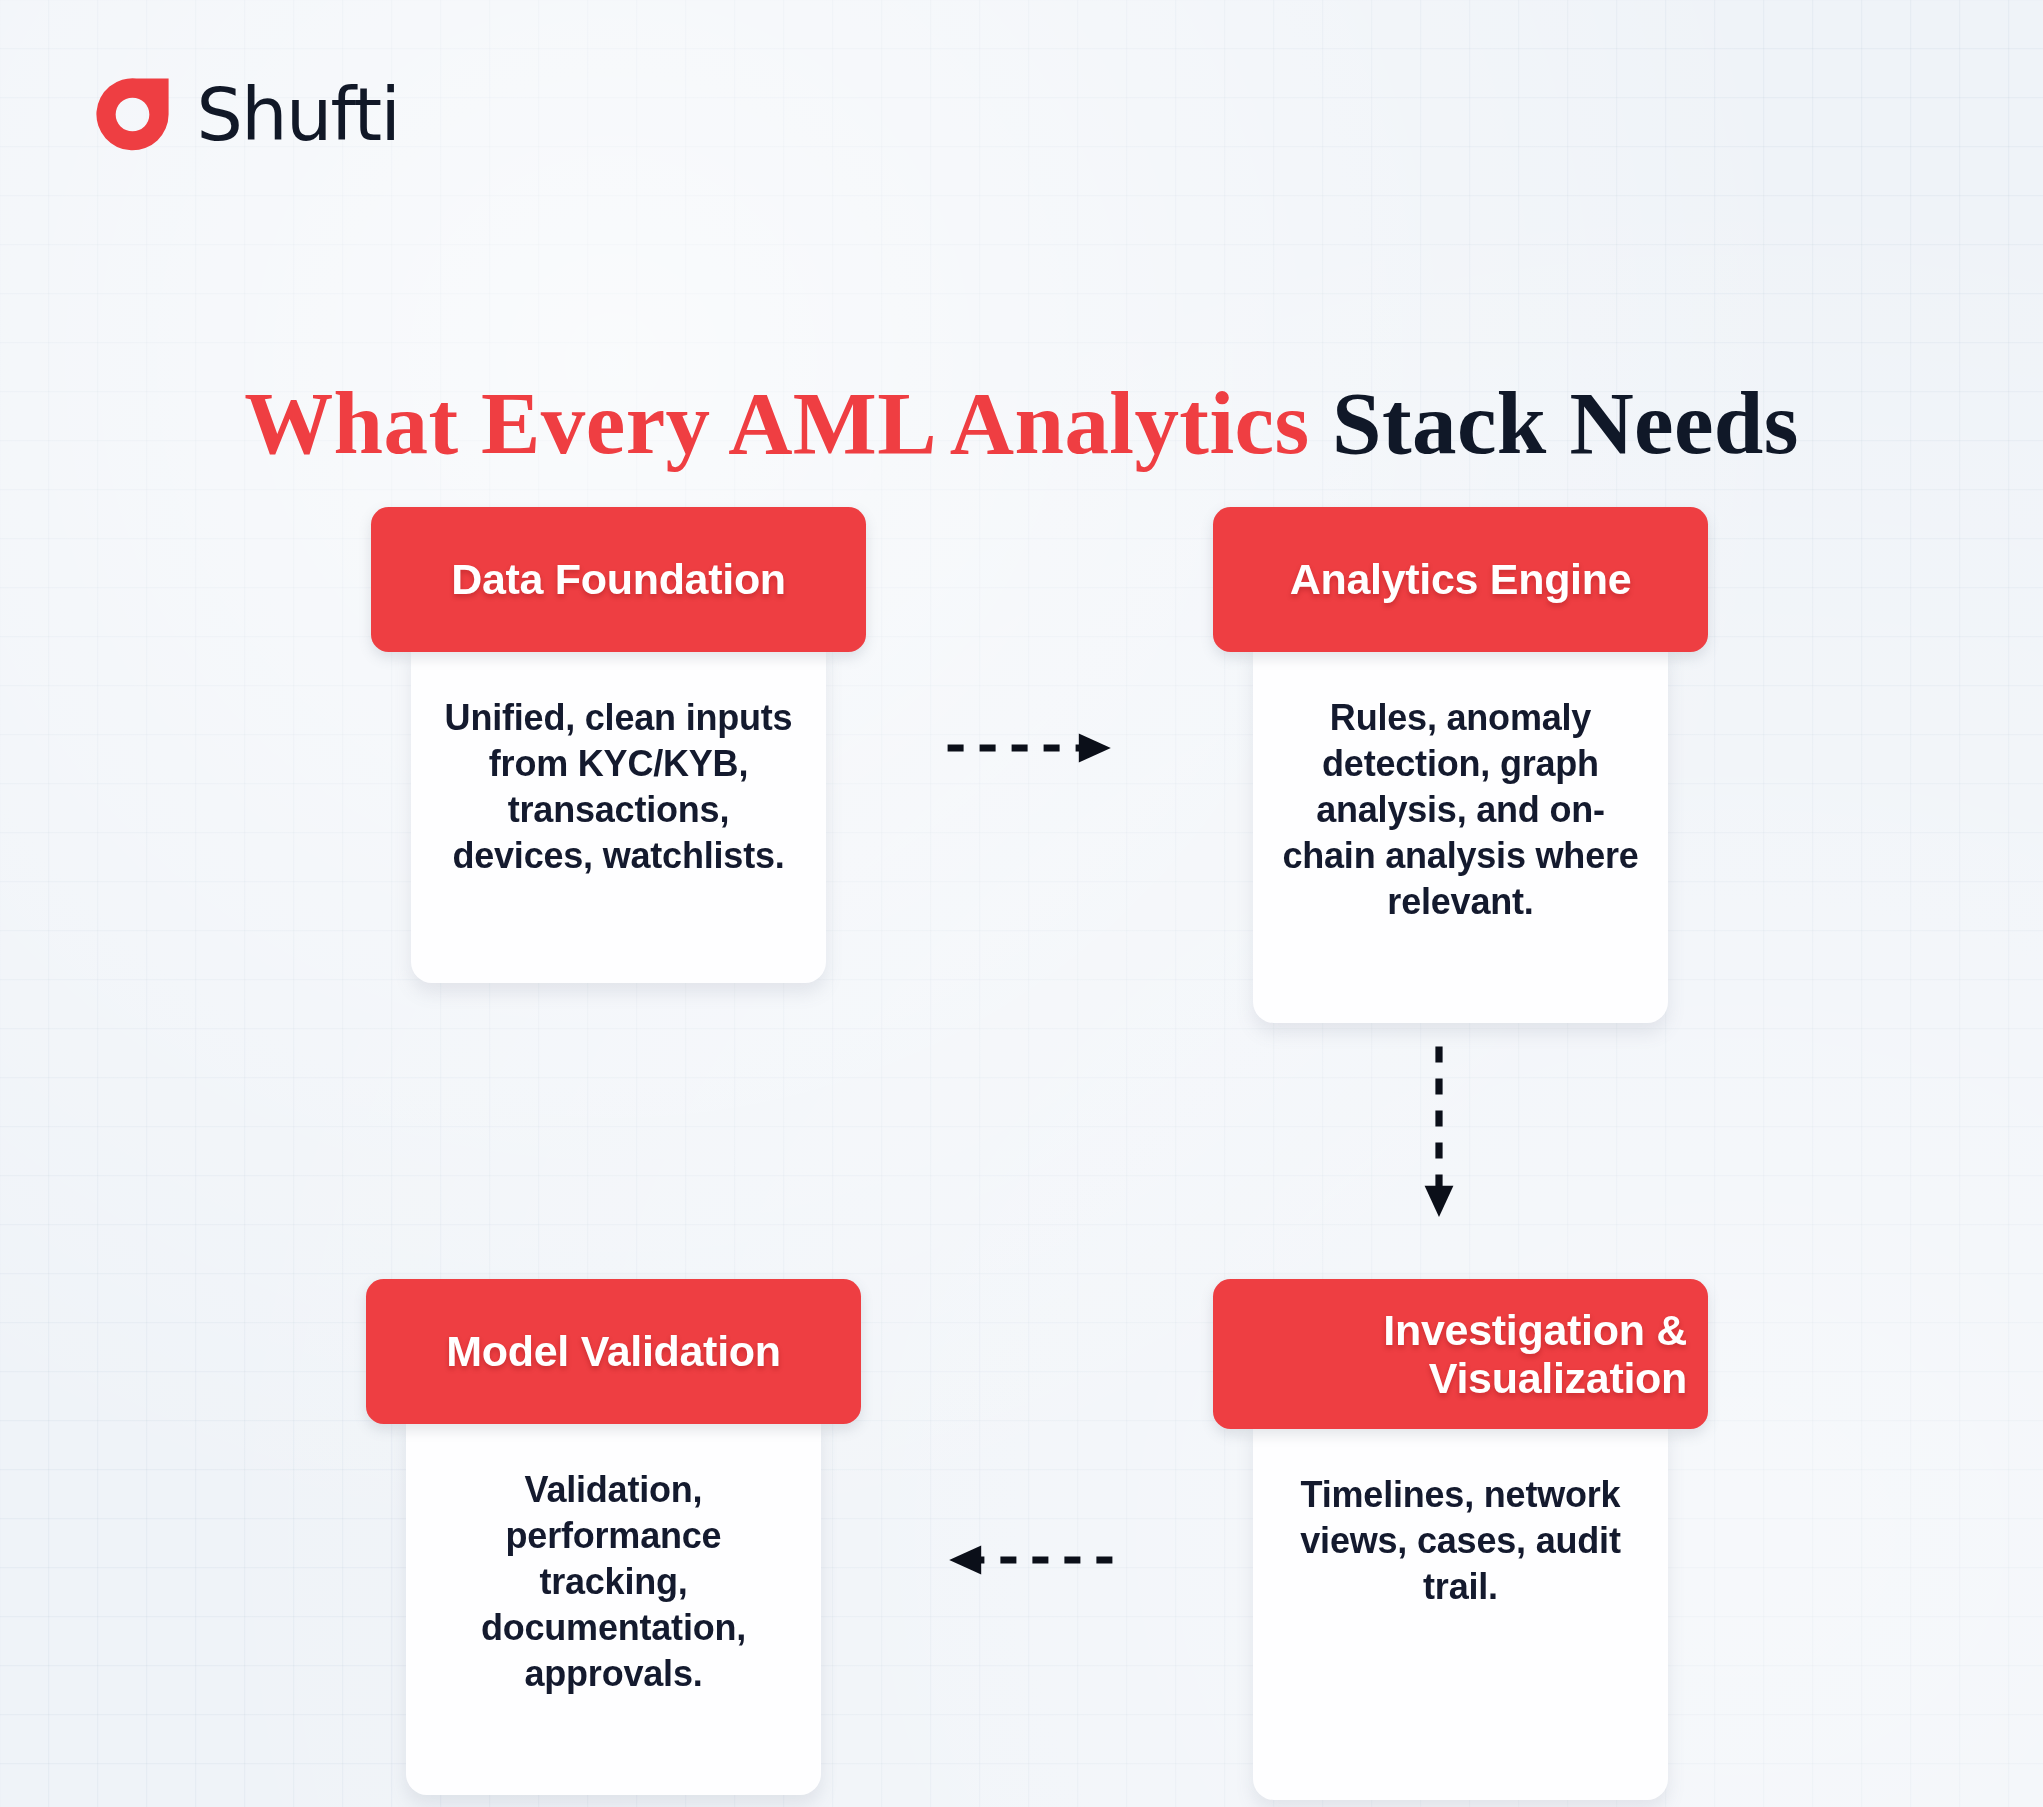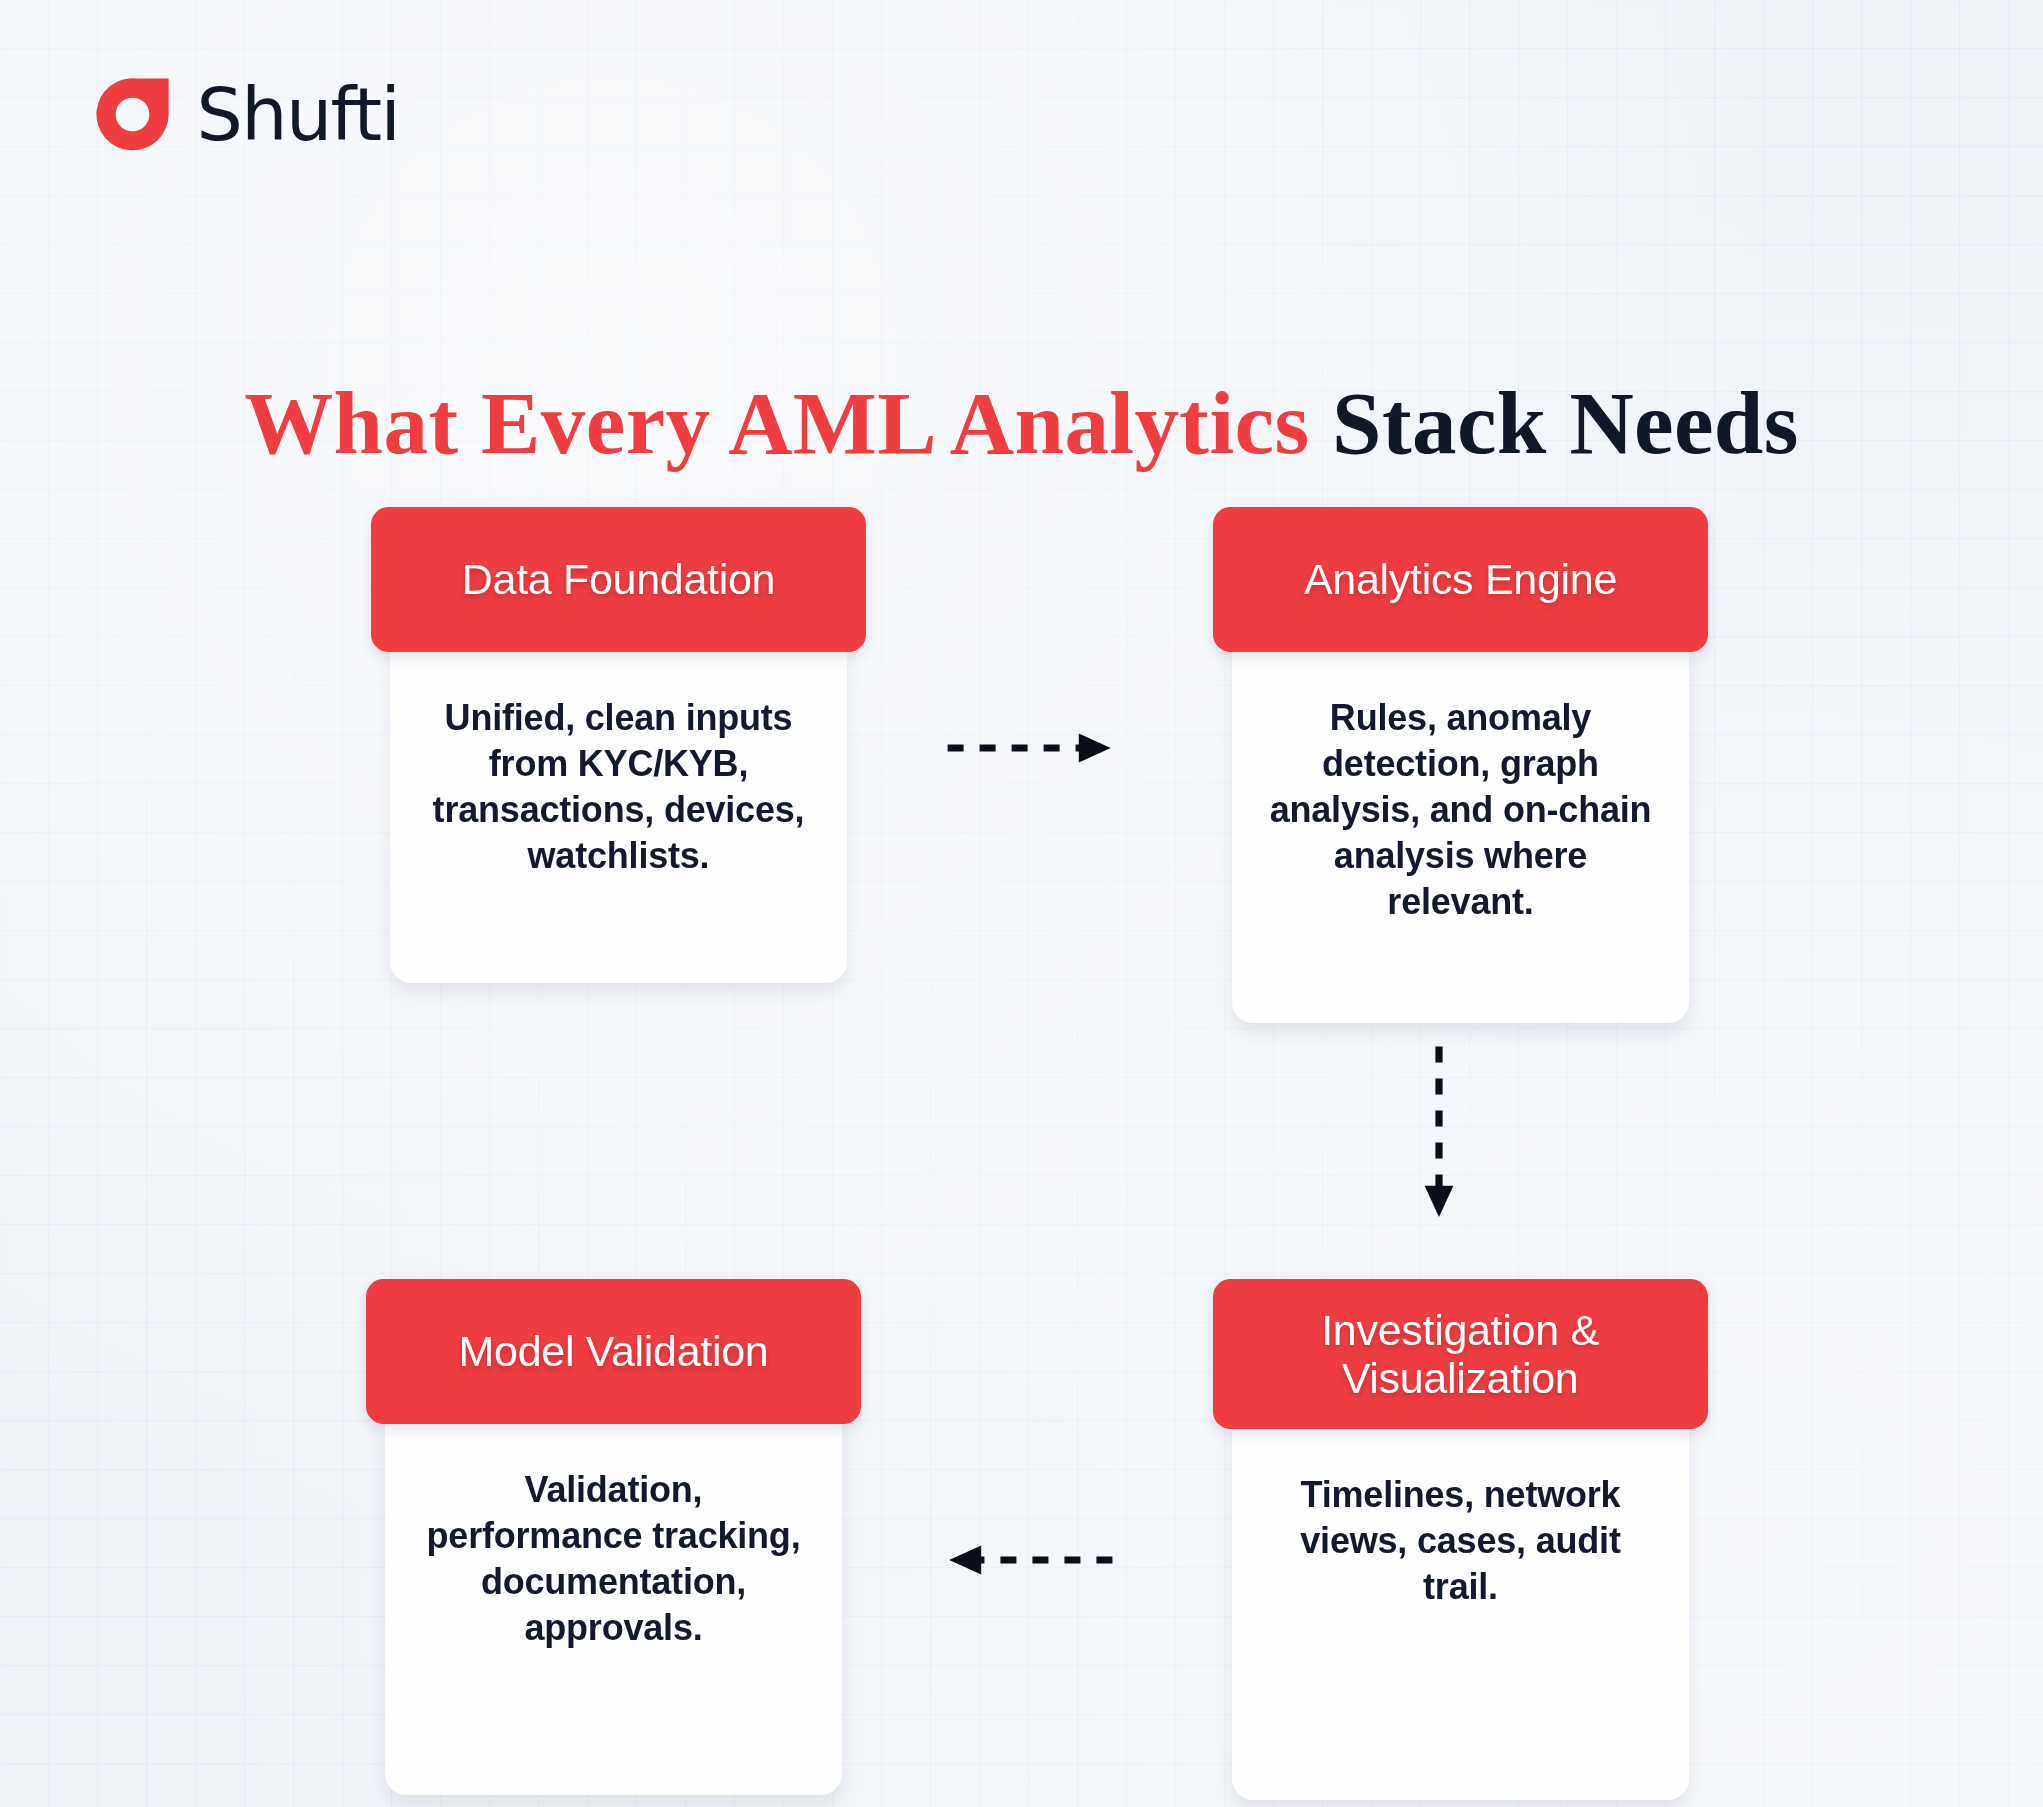--- a/index.html
+++ b/index.html
@@ -77,39 +77,39 @@
     position: absolute;
     width: 495px;
   }
   .card-header {
     position: relative;
     z-index: 3;
     background: #ee3e42;
     border-radius: 17.6px;
     padding: 27px 21px;
     box-sizing: border-box;
-    text-align: center;
+    text-align: right;
     color: #ffffff;
-    font-weight: normal;
+    font-weight: bold;
     font-size: 43px;
     line-height: 1.12;
     letter-spacing: -0.3px;
     text-shadow: 0 3.2px 5.6px rgba(120,10,14,0.30);
     box-shadow: 0 5.6px 12.8px rgba(90,100,120,0.16);
     min-height: 145px;
     display: flex;
     align-items: center;
     justify-content: center;
   }
   .card-header.two-line { min-height: 145px; padding-left: 20px; }
   .card-body {
     position: relative;
     z-index: 1;
     margin: -6.4px auto 16px auto;
-    width: 457px;
+    width: 415px;
     min-height: 337px;
     background: #fefeff;
     border-radius: 0 0 21px 21px;
     box-shadow: 0 9.6px 17.6px rgba(100,112,133,0.13);
     box-sizing: border-box;
     padding: 49px 27px 32px 27px;
     text-align: center;
     color: #141a2e;
     font-weight: bold;
     font-size: 36px;

